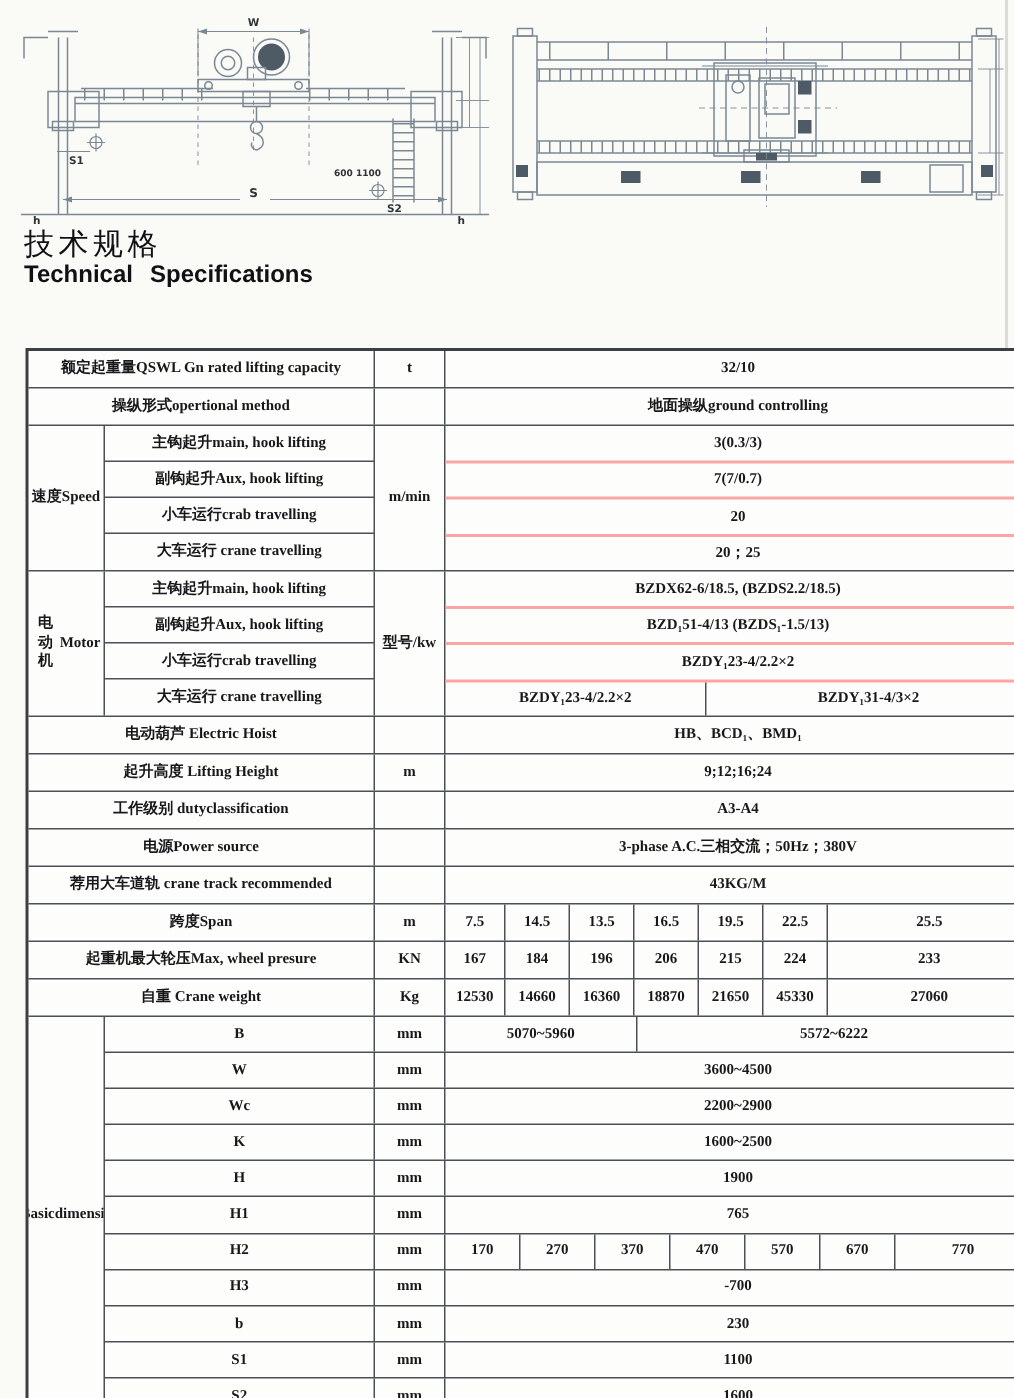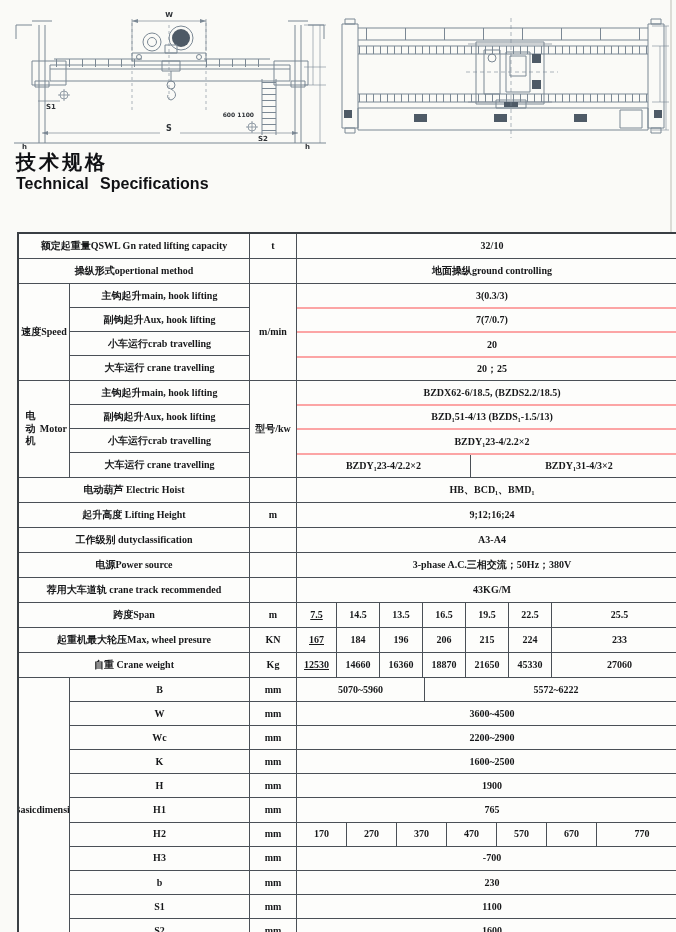--- a/index.html
+++ b/index.html
@@ -3,21 +3,21 @@
 <meta charset="utf-8">
 <style>
   html,body{margin:0;padding:0;}
   .page{position:relative;width:676px;height:932px;background:#fafaf7;overflow:hidden;
         font-family:"Liberation Serif","DejaVu Sans",serif;}
   .dw{position:absolute;}
   .dw path,.dw line,.dw rect,.dw circle{vector-effect:non-scaling-stroke;}
   .dt{font:bold 7px "DejaVu Sans",sans-serif;fill:#2f3338;}
   .dt-small{font:bold 6px "DejaVu Sans",sans-serif;fill:#2f3338;}
   .title-zh{position:absolute;left:16px;top:149px;font-family:"DejaVu Sans",sans-serif;
-            font-weight:bold;font-size:20px;letter-spacing:3px;color:#101114;}
+            font-weight:normal;font-size:20px;letter-spacing:3px;color:#101114;}
   .title-en{position:absolute;left:16px;top:175px;font-family:Liberation Sans, sans-serif;
             font-weight:bold;font-size:16px;word-spacing:7px;color:#101114;}
   .tbl{position:absolute;left:17px;top:232px;width:672px;box-sizing:border-box;
        border:2px solid #3a3f44;background:#fdfdfb;}
   .row{display:flex;height:24px;border-bottom:1px solid #4a5056;}
   .sect{display:flex;border-bottom:1px solid #4a5056;}
   .tbl > :last-child{border-bottom:none;}
   .cell{box-sizing:border-box;border-right:1px solid #4a5056;display:flex;align-items:center;
         justify-content:center;text-align:center;font-weight:bold;font-size:10px;line-height:1.15;
         color:#17181a;padding:0 2px;overflow:hidden;}
@@ -30,21 +30,21 @@
   .labels-col{width:180px;}
   .labels-col .cell{width:100%;height:24px;border-bottom:1px solid #4a5056;}
   .labels-col .cell:last-child{border-bottom:none;}
   .vals-col{flex:1;}
   .vrow{display:flex;height:24px;border-bottom:2px solid #fca5a5;}
   .vals-col .vrow:last-child, .rows-col .drow:last-child{border-bottom:none;}
   .vrow .cell{height:100%;}
   .rows-col{flex:1;}
   .drow{display:flex;height:24px;border-bottom:1px solid #4a5056;}
   .drow .cell{height:100%;}
-  .c40{width:40px;text-decoration:underline;} .c43{width:43px;} .c50{width:50px;}
+  .c40{width:40px;} .c43{width:43px;} .c50{width:50px;}
   .c128{width:128px;} .c174{width:174px;}
   .scan-edge{position:absolute;left:670px;top:0;width:2px;height:335px;background:#dcdcd6;}
 </style>
 </head>
 <body>
 
 <div class="page">
 
   <svg class="dw" style="left:8px;top:5px;" width="324" height="146" viewBox="0 0 324 146">
     <g stroke="#7b8894" stroke-width="1" fill="none">

